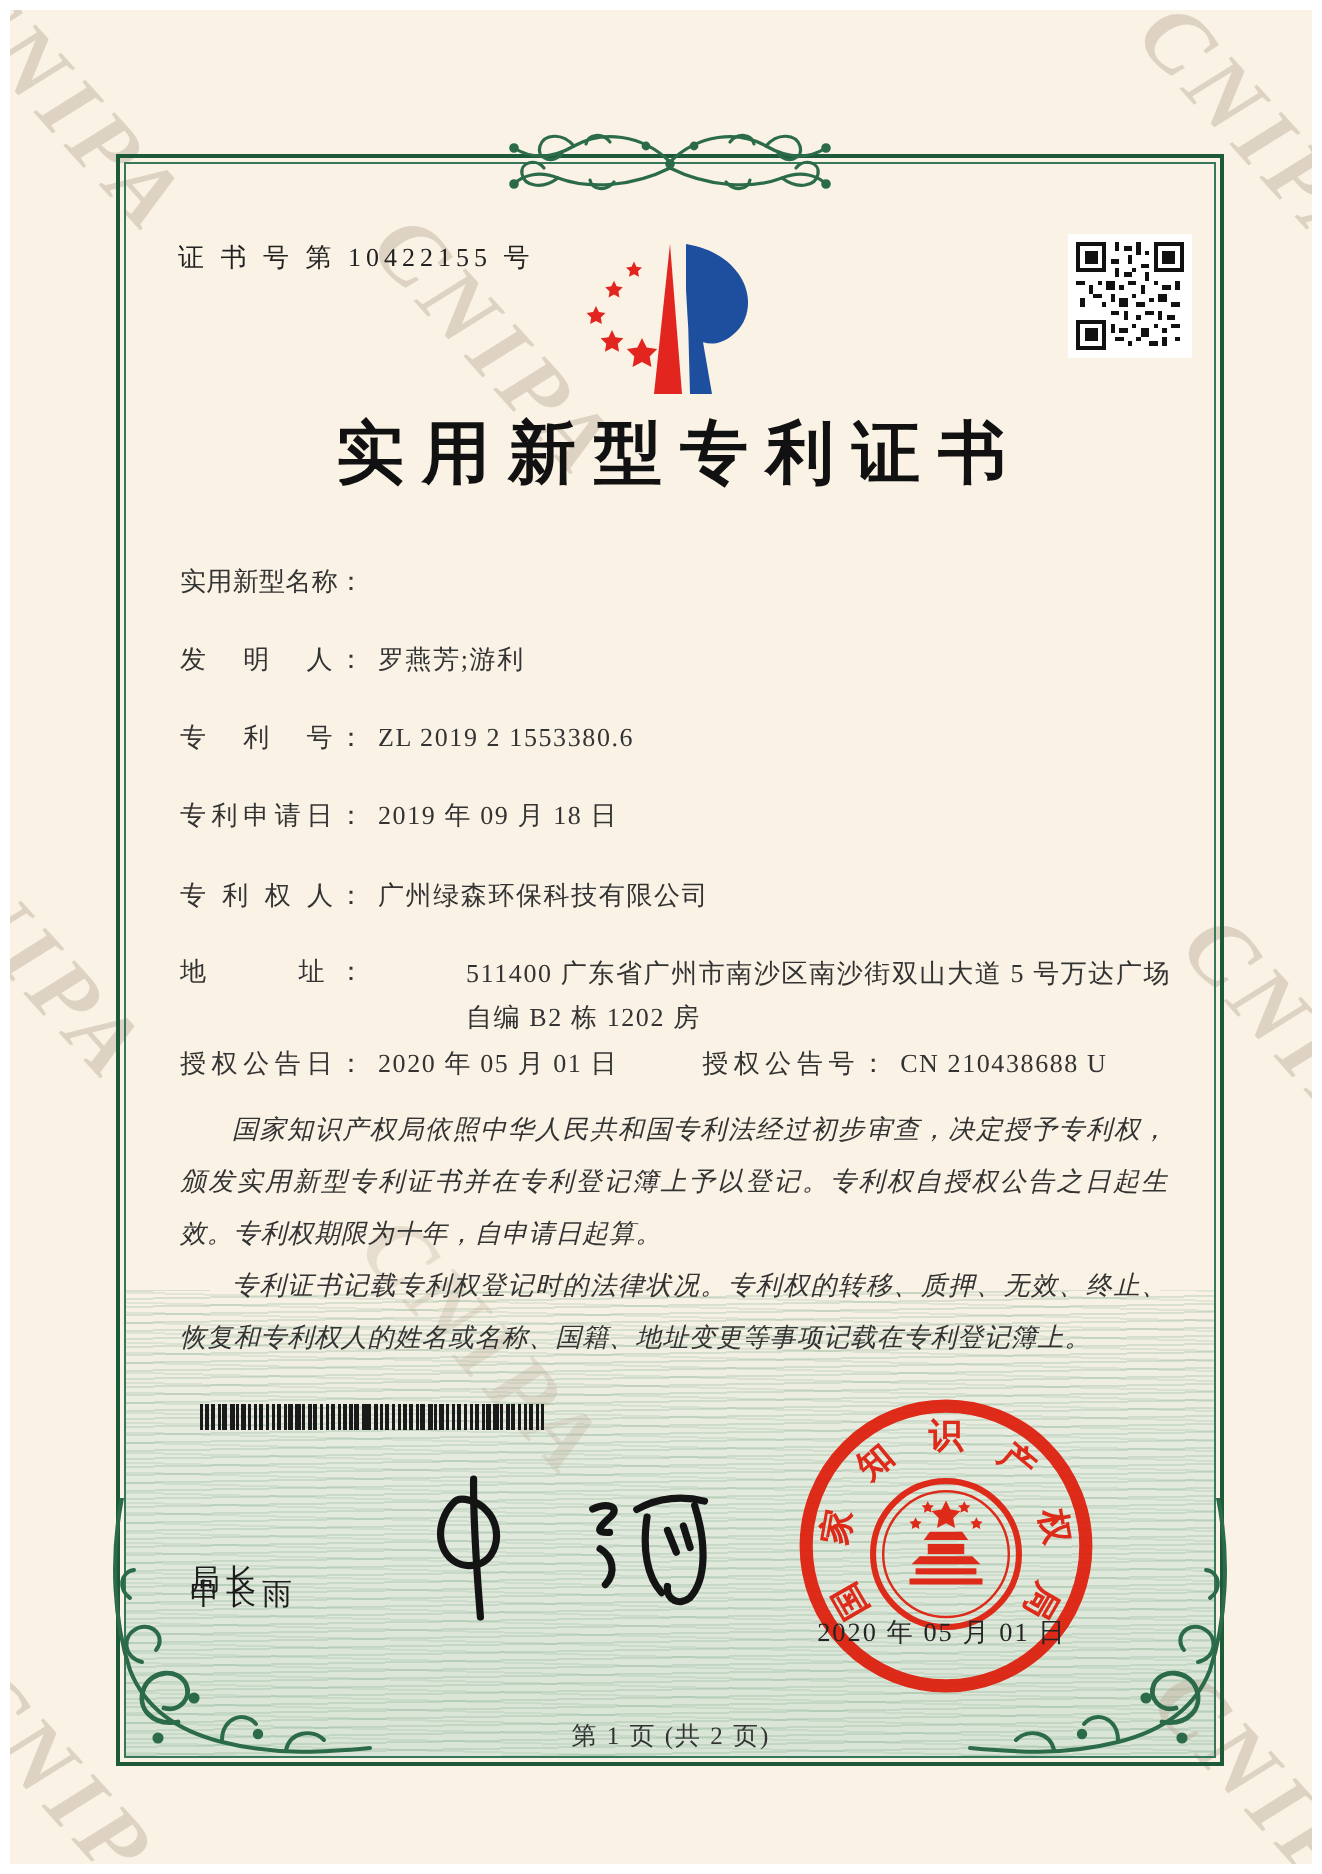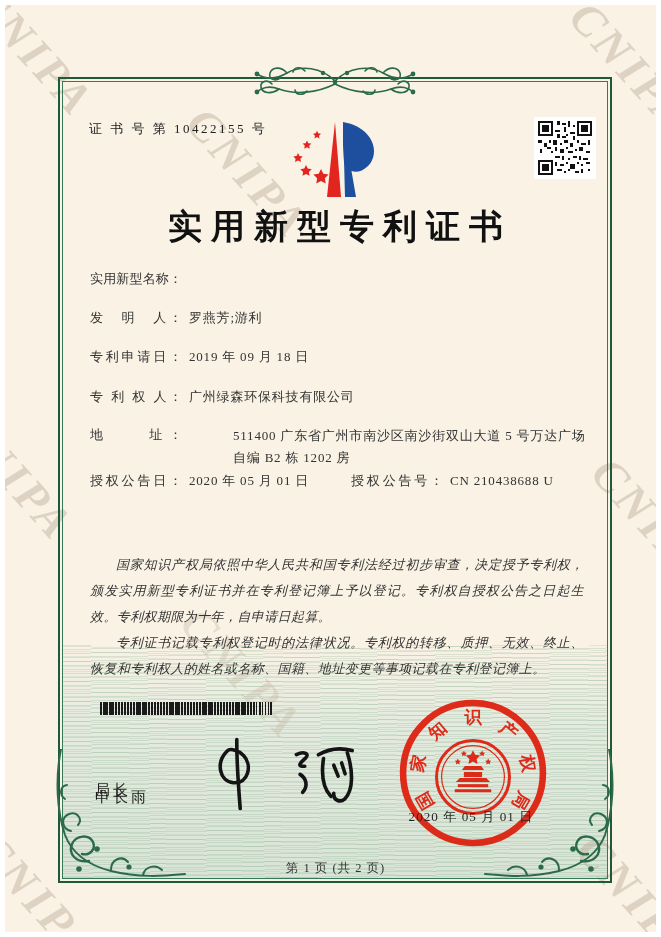--- a/index.html
+++ b/index.html
@@ -46,21 +46,21 @@
     font-size:13px; letter-spacing:2.5px; color:#222;
   }
   .logo { position:absolute; left:278px; top:110px; }
   .qr { position:absolute; left:529px; top:112px; width:62px; height:62px; background:#fff; padding:4px; }
   .title {
     position:absolute; left:0; top:199px; width:661px;
     text-align:center; font-size:34px; font-weight:bold;
     letter-spacing:9px; color:#111; text-indent:9px;
   }
   
-  .fields { position:absolute; left:85px; top:264px; width:500px; font-size:13px; }
+  .fields { position:absolute; left:85px; top:276px; width:500px; font-size:13px; }
   .frow { display:flex; align-items:flex-start; line-height:20px; letter-spacing:0.6px; color:#333; }
   .flabel {
     flex:0 0 92px; text-align:justify; text-align-last:justify;
     letter-spacing:0; white-space:pre-wrap;
   }
   .fvalue { margin-left:7px; letter-spacing:0.8px; }
   .r0{margin-top:0;} .r1{margin-top:19px;} .r2{margin-top:19px;} .r3{margin-top:19px;}
   .r4{margin-top:20px;} .r5{margin-top:18px;gap:44px;} .r6{margin-top:2px;}
   .addr-val { width:400px; line-height:22px; }
   .pair2 { margin-left:42px; display:flex; }
@@ -251,20 +251,24 @@
     <div class="title">实用新型专利证书</div>
 
     <div class="fields">
       <div class="frow r0">
         <span class="flabel">实用新型名称：</span>
       </div>
       <div class="frow r1">
         <span class="flabel">发　明　人：</span>
         <span class="fvalue">罗燕芳;游利</span>
       </div>
+      <div class="frow r2">
+        <span class="flabel">专　利　号：</span>
+        <span class="fvalue">ZL 2019 2 1553380.6</span>
+      </div>
       <div class="frow r3">
         <span class="flabel">专利申请日：</span>
         <span class="fvalue">2019 年 09 月 18 日</span>
       </div>
       <div class="frow r4">
         <span class="flabel">专 利 权 人：</span>
         <span class="fvalue">广州绿森环保科技有限公司</span>
       </div>
       <div class="frow r5">
         <span class="flabel">地　　址：</span>

